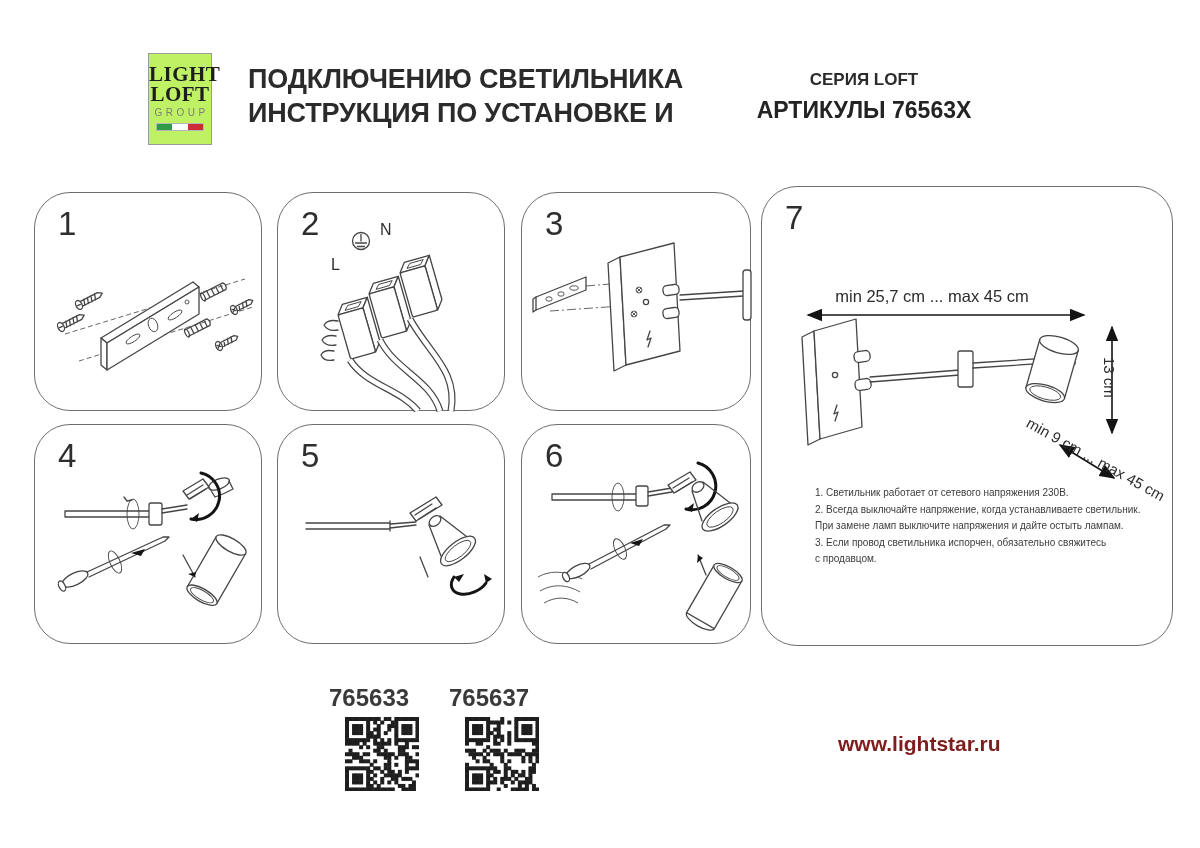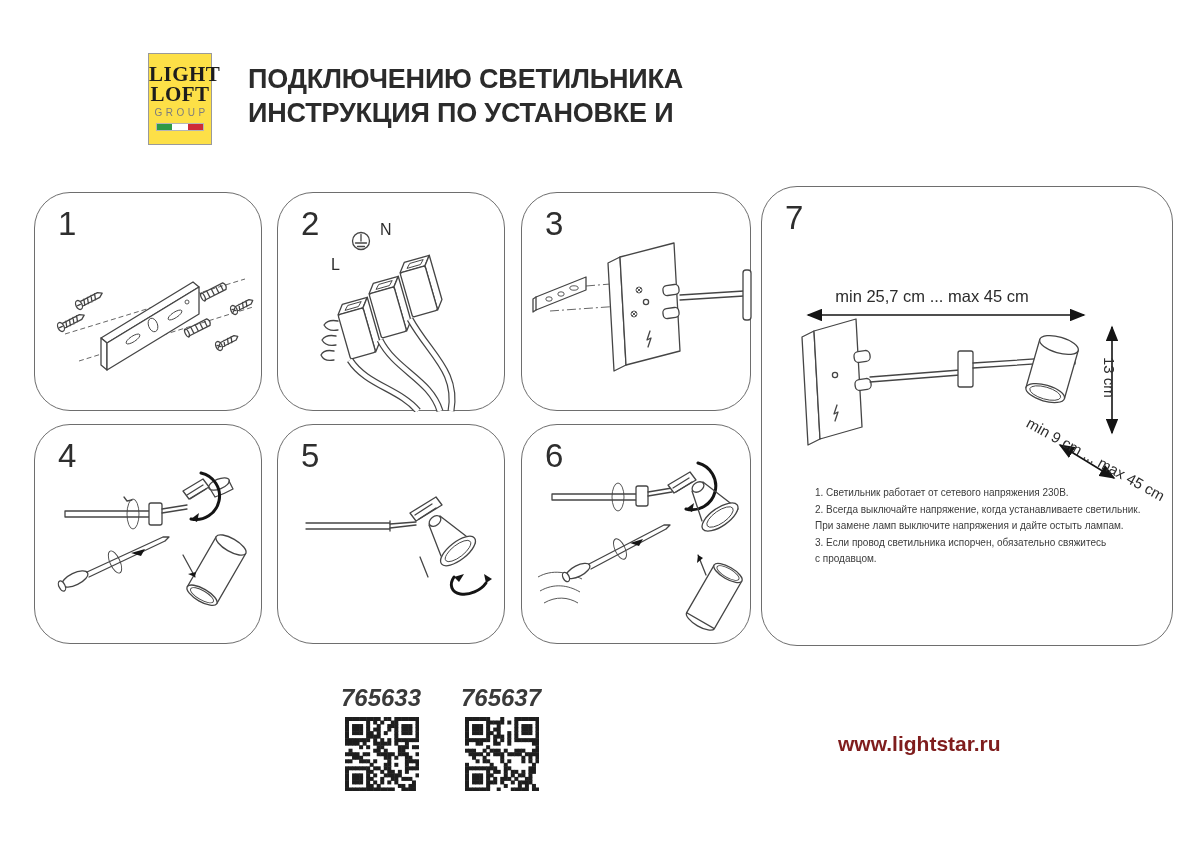--- a/index.html
+++ b/index.html
@@ -1,21 +1,21 @@
 <!DOCTYPE html>
 <html><head>
 <meta charset="utf-8">
 <style>
   html,body{margin:0;padding:0;background:#fff;}
   .page{position:relative;width:1200px;height:848px;background:#fff;overflow:hidden;
         font-family:"Liberation Sans",sans-serif;color:#2e2e2e;}
 
   
   .logo-box{position:absolute;left:148px;top:53px;width:64px;height:92px;
-            border:1px solid #9a9a9a;background:#fde047;text-align:center;box-sizing:border-box;padding-top:10px;}
+            border:1px solid #9a9a9a;background:#bef264;text-align:center;box-sizing:border-box;padding-top:10px;}
   .logo-word{font-family:"Liberation Serif",serif;font-weight:700;font-size:21px;line-height:20px;
              color:#1d1d1d;letter-spacing:.5px;}
   .logo-group{font-size:10px;letter-spacing:3.5px;color:#7d7d7d;margin-top:3px;padding-left:3px;}
   .flag{display:flex;width:46px;height:6px;margin:5px auto 0;border:1px solid #b5b5b5;}
   .flag span{flex:1;}
   .title{position:absolute;left:248px;top:62px;font-size:27px;font-weight:700;line-height:34px;
          color:#2b2b2b;letter-spacing:-.2px;}
   .hdr-right{position:absolute;left:744px;top:70px;width:240px;text-align:center;}
   .series{font-size:17px;font-weight:700;color:#2b2b2b;}
   .articles{font-size:23px;font-weight:700;color:#232323;margin-top:7px;}
@@ -43,21 +43,21 @@
   
   .dim-h{position:absolute;left:45px;top:100px;width:250px;text-align:center;font-size:16.5px;color:#2c2c2c;}
   .dim-v{position:absolute;left:356px;top:170px;font-size:15px;color:#2c2c2c;
          transform:rotate(90deg);transform-origin:left top;white-space:nowrap;}
   .dim-d{position:absolute;left:266px;top:226px;font-size:15px;color:#2c2c2c;
          transform:rotate(29deg);transform-origin:left center;white-space:nowrap;}
   .notes{position:absolute;left:53px;top:298px;font-size:10px;line-height:16.5px;color:#3c3c3c;}
   .notes div{white-space:nowrap;}
 
   
-  .article-code{position:absolute;width:104px;text-align:center;font-size:24px;font-weight:700;color:#3a3a3a;font-style:italic;}
+  .article-code{position:absolute;width:104px;font-size:24px;font-weight:700;color:#3a3a3a;}
   .a1{left:329px;top:684px;}
   .a2{left:449px;top:684px;}
   .qr{position:absolute;width:74px;height:74px;}
   .q1{left:345px;top:717px;}
   .q2{left:465px;top:717px;}
   .website{position:absolute;left:838px;top:732px;font-size:21px;font-weight:700;color:#7f1d1d;}
 </style>
 </head>
 <body>
 
@@ -72,20 +72,24 @@
         <span style="background: rgb(255, 255, 255);"></span>
         <span style="background: rgb(206, 43, 55);"></span>
     </div>
   </div>
 
   <div class="title">
     <div>ПОДКЛЮЧЕНИЮ СВЕТИЛЬНИКА</div>
     <div>ИНСТРУКЦИЯ ПО УСТАНОВКЕ И</div>
   </div>
 
+  <div class="hdr-right">
+    <div class="series">СЕРИЯ LOFT</div>
+    <div class="articles">АРТИКУЛЫ 76563X</div>
+  </div>
 
   <div class="panel p1">
     <div class="step-num">1</div>
     <svg class="illu" width="228" height="219" viewBox="0 0 228 219">
       <path class="dash" d="M30 141 L210 86"></path>
       <path class="dash" d="M44 168 L218 114"></path>
       <polygon class="wline" points="72,150 164,94 158,89 66,145"></polygon>
       <polygon class="wline" points="66,145 72,150 72,177 66,172"></polygon>
       <polygon class="wline" points="72,150 164,94 164,121 72,177"></polygon>
       <ellipse class="thin" cx="98" cy="146" rx="8" ry="2.8" transform="rotate(-33 98 146)"></ellipse>

